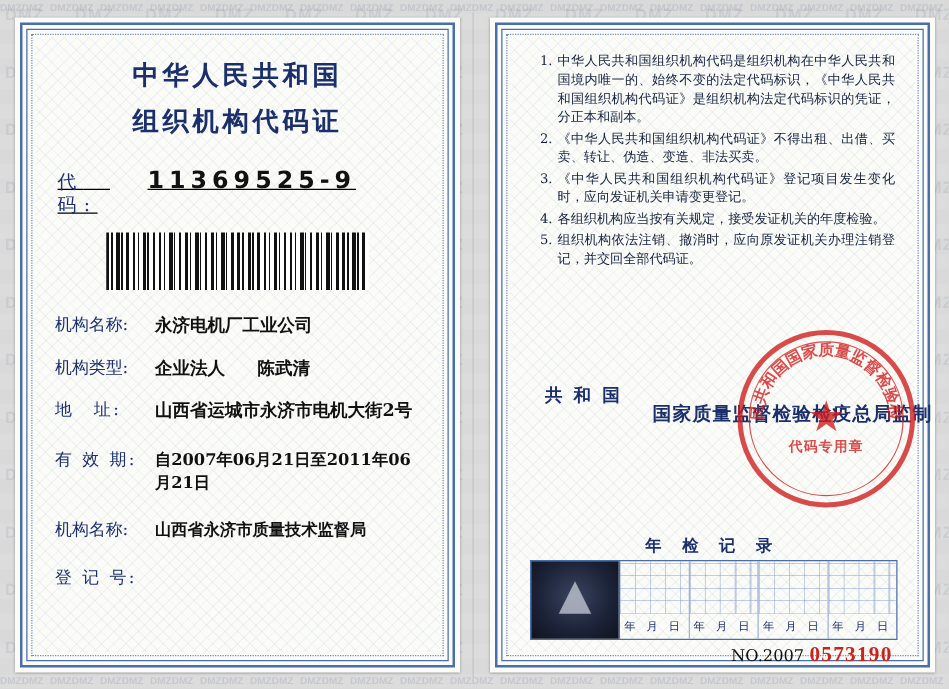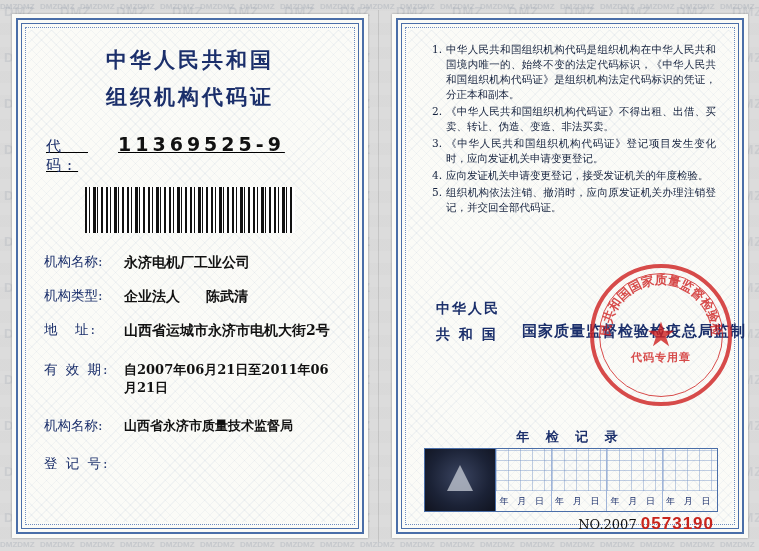--- a/index.html
+++ b/index.html
@@ -188,21 +188,21 @@
     position:absolute;left:0;right:0;bottom:3px;text-align:center;
     color:#1b2f6b;font-size:9px;letter-spacing:3px;
     font-family:"DejaVu Serif",serif;
   }
   .serial{
     position:absolute;right:16px;top:482px;color:#111;
     font-family:"DejaVu Serif",serif;font-size:13px;
   }
   .serial .num{
     color:#c8241c;font-size:17px;font-weight:bold;letter-spacing:1px;
-    font-family:Liberation Sans, sans-serif;
+    font-family:Liberation Serif, serif;
   }
 
   .fold{
     position:absolute;left:378px;top:10px;width:1px;height:532px;
     background:rgba(0,0,0,0.10);
   }
 </style>
 </head>
 <body>
 
@@ -485,30 +485,29 @@
         <li>
             <span class="note-num">2.</span>
             <span class="note-txt">《中华人民共和国组织机构代码证》不得出租、出借、买卖、转让、伪造、变造、非法买卖。</span>
           </li>
         <li>
             <span class="note-num">3.</span>
             <span class="note-txt">《中华人民共和国组织机构代码证》登记项目发生变化时，应向发证机关申请变更登记。</span>
           </li>
         <li>
             <span class="note-num">4.</span>
-            <span class="note-txt">应向发证机关申请变更登记，接受发证机关的年度检验。</span>
+            <span class="note-txt">各组织机构应当按有关规定，接受发证机关的年度检验。</span>
           </li>
         <li>
             <span class="note-num">5.</span>
             <span class="note-txt">组织机构依法注销、撤消时，应向原发证机关办理注销登记，并交回全部代码证。</span>
           </li>
       </ul>
 
       <div class="issuer">
-        <div class="l1">中华人民</div>
         <div class="l2">共 和 国</div>
         <div class="big">国家质量监督检验检疫总局监制</div>
       </div>
 
       <div class="seal">
         <svg class="seal-arc" viewBox="0 0 134 134">
           <defs>
             <path id="arcpath" d="M 16,67 A 51,51 0 1 1 118,67"></path>
           </defs>
           <text>

